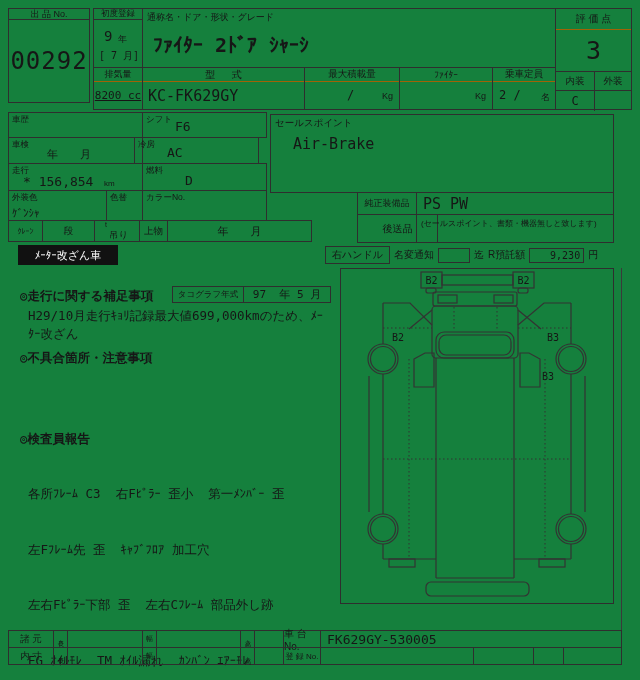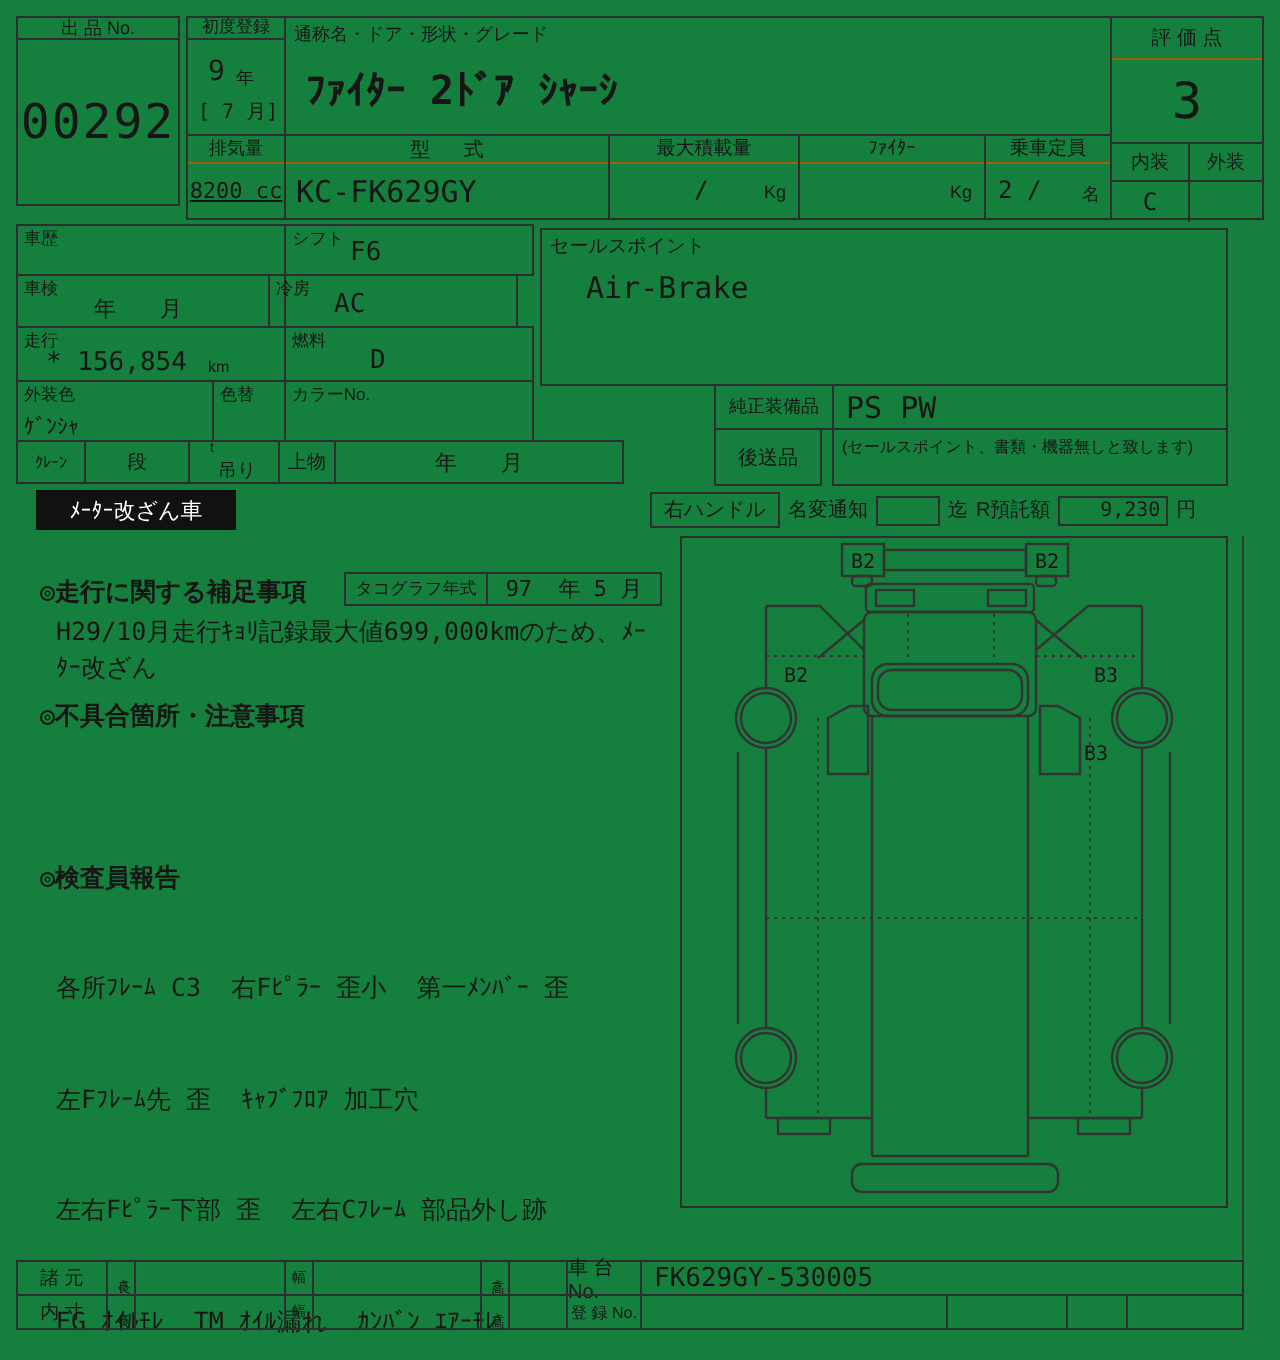--- a/index.html
+++ b/index.html
@@ -132,21 +132,21 @@
   <div class="b c" style="left:167px;top:220px;width:145px;height:22px;font-size:11px;white-space:pre;">年　　月</div>
 
   <div class="b" style="left:270px;top:114px;width:344px;height:79px;">
     <span class="t" style="left:4px;top:2px;font-size:9.5px;">セールスポイント</span>
     <span class="t mono" style="left:22px;top:20px;font-size:15px;">Air-Brake</span>
   </div>
 
   <div class="b c" style="left:357px;top:192px;width:60px;height:23px;font-size:9px;">純正装備品</div>
   <div class="b mono" style="left:416px;top:192px;width:198px;height:23px;display:flex;align-items:center;padding-left:6px;font-size:15px;">PS PW</div>
 
-  <div class="b c" style="left:357px;top:214px;width:54px;height:29px;font-size:10px;">後送品</div>
+  <div class="b c" style="left:357px;top:214px;width:81px;height:29px;font-size:10px;">後送品</div>
   <div class="b" style="left:416px;top:214px;width:198px;height:29px;">
     <span class="t" style="left:4px;top:3px;font-size:8px;">(セールスポイント、書類・機器無しと致します)</span>
   </div>
 
   <div class="c mono" style="position:absolute;left:18px;top:245px;width:100px;height:20px;background:#111;color:#fff;font-size:11px;">ﾒｰﾀｰ改ざん車</div>
 
   <div style="position:absolute;left:325px;top:246px;width:300px;height:18px;display:flex;align-items:center;gap:4px;font-size:10px;">
     <span style="border:1px solid #2e2e2e;padding:1px 6px;">右ハンドル</span>
     <span>名変通知</span>
     <span style="border:1px solid #2e2e2e;width:30px;height:13px;display:inline-block;"></span>

